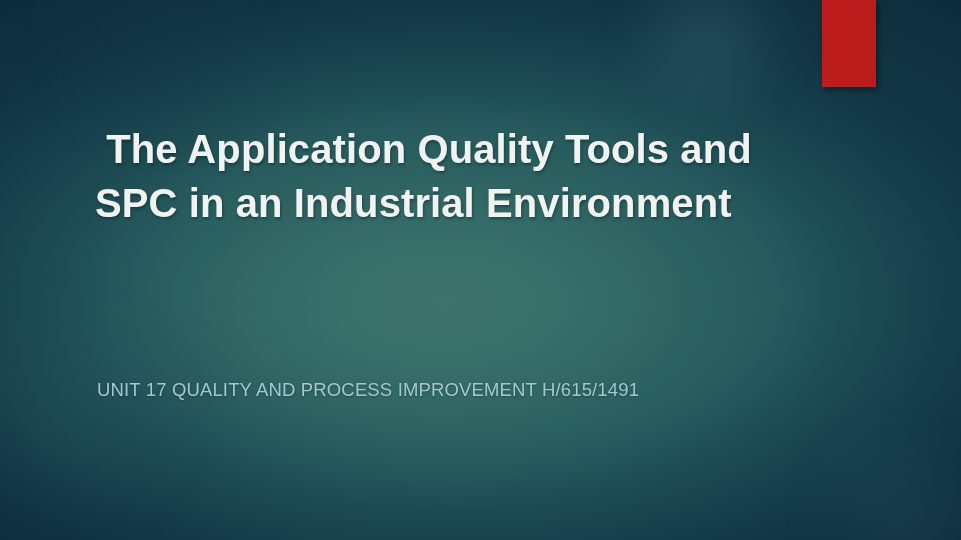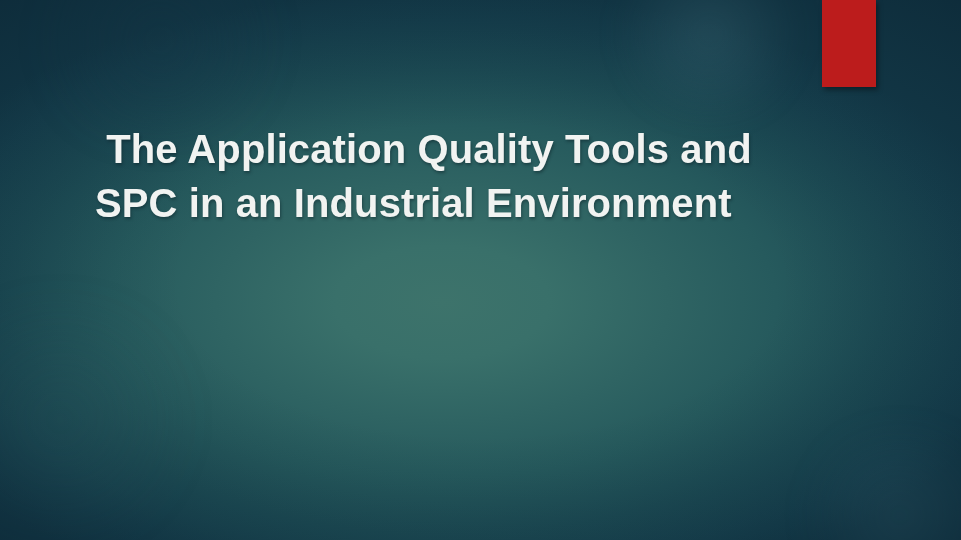--- a/index.html
+++ b/index.html
@@ -146,14 +146,17 @@
   <div class="bg-blob-c"></div>
   <div class="bg-blob-b"></div>
   <div class="bg-vignette"></div>
 
   <div class="accent-bar"></div>
 
   <div class="title-block">
     <h1 class="slide-title"> The Application Quality Tools and SPC in an Industrial Environment</h1>
   </div>
 
+  <div class="subtitle-block">
+    <p class="slide-subtitle">UNIT 17 QUALITY AND PROCESS IMPROVEMENT H/615/1491</p>
+  </div>
 
 </div>
 
 </body></html>

